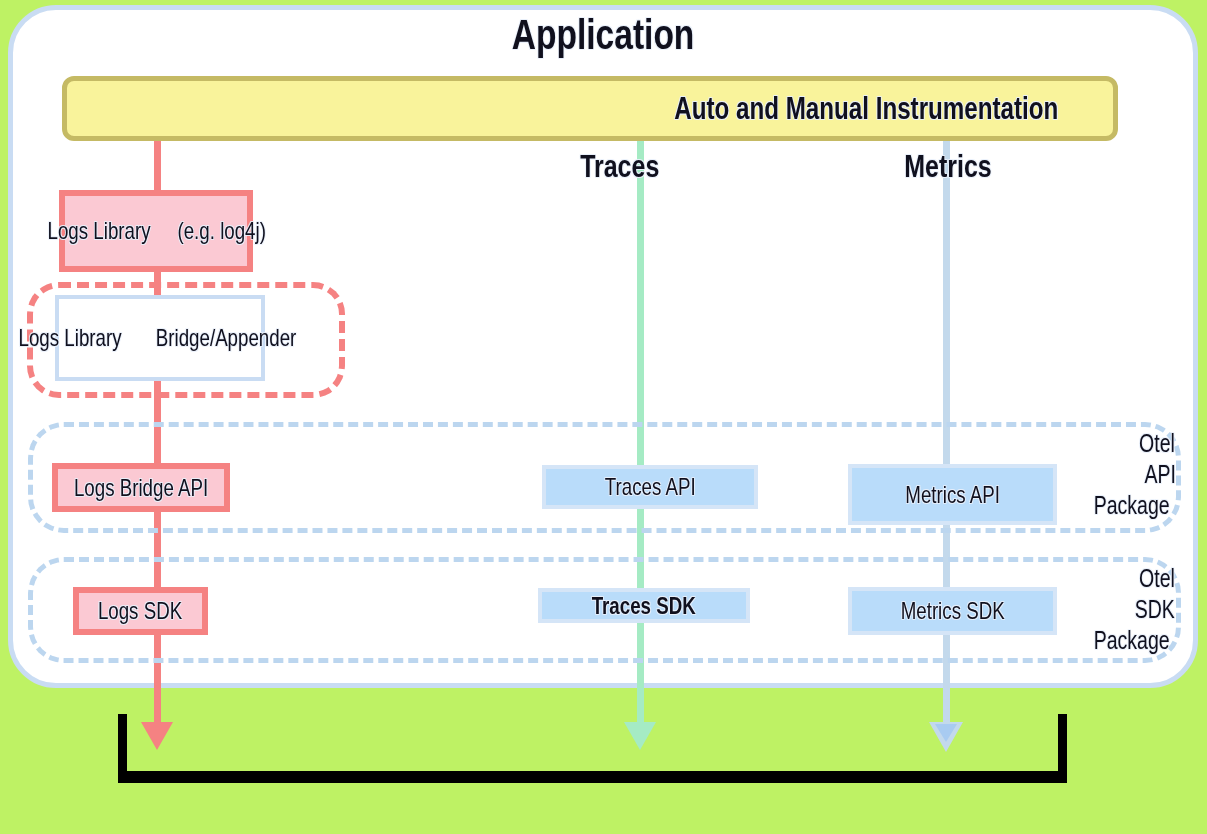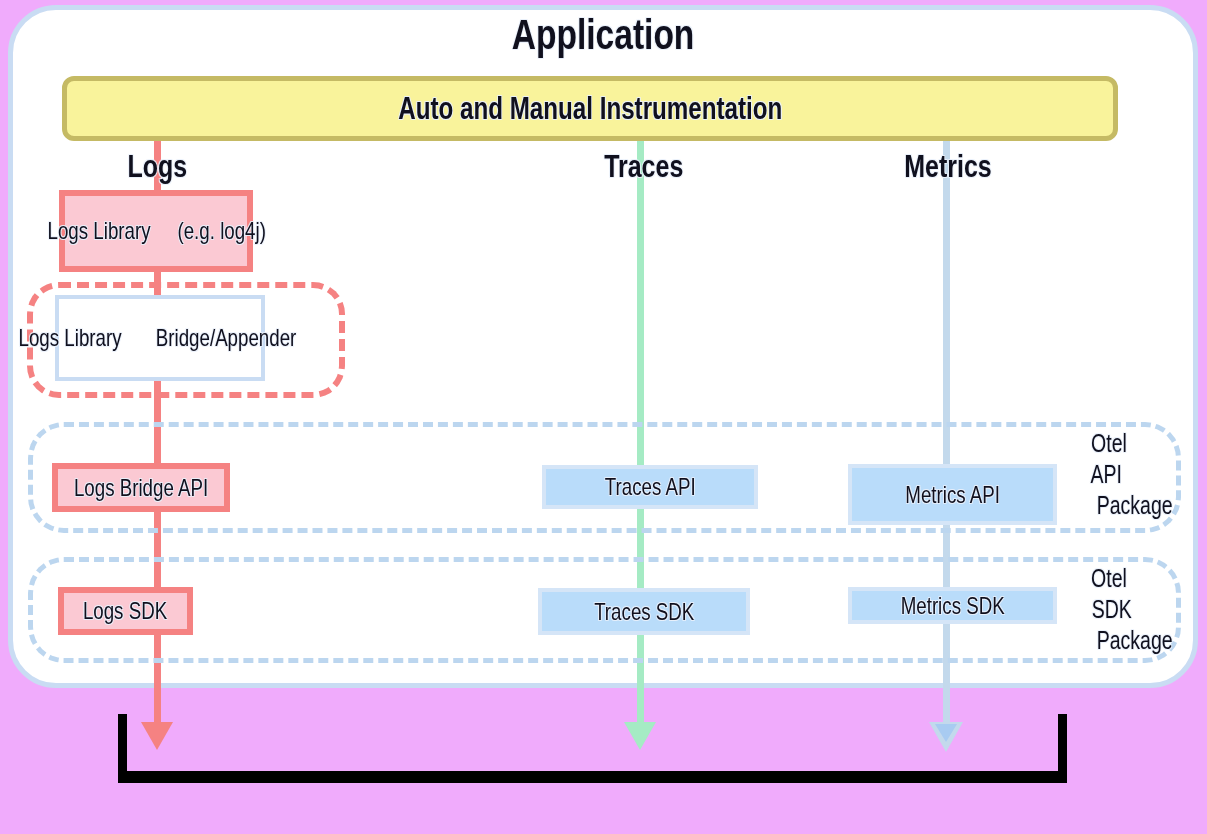--- a/index.html
+++ b/index.html
@@ -7,36 +7,36 @@
     --pink-fill:#FBC9D3; --pink-border:#F58282;
     --blue-fill:#B9DCFA; --blue-border:#D5E5F7;
     --dashed-blue:#BCD6EF; --container-border:#C9DCF3;
     --red-accent:#F58282; --green-accent:#A5EBC4;
     --blue-accent:#C3D9EC; --blue-arrow-inner:#A8CBF1;
     --bracket:#000000; --text:#10101E;
   }
   *{margin:0;padding:0;box-sizing:border-box;}
   html,body{background:#ffffff;}
   body{font-family:"Liberation Sans","DejaVu Sans",sans-serif;color:var(--text);}
-  #canvas{position:relative;width:1207px;height:834px;background:#f0abfc;overflow:hidden;padding-left:48px;}
+  #canvas{position:relative;width:1207px;height:834px;background:#bef264;overflow:hidden;padding-left:48px;}
 
   .cond{display:inline-block;transform:scaleX(0.78);transform-origin:center center;white-space:nowrap;
         text-shadow:-1px -1px 0 rgba(233,240,250,.85),1px -1px 0 rgba(233,240,250,.85),
                     -1px 1px 0 rgba(233,240,250,.85),1px 1px 0 rgba(233,240,250,.85);}
   .abs{position:absolute;}
 
   
   .outer{left:8px;top:5px;width:1190px;height:683px;border:5px solid var(--container-border);
          border-radius:48px;background:#ffffff;z-index:0;}
 
   .title{left:0;right:0;top:10px;text-align:center;font-size:43px;font-weight:700;z-index:2;}
 
   .yellow-bar{left:62px;top:76px;width:1056px;height:65px;background:var(--yellow-fill);
               border:5px solid var(--yellow-border);border-radius:12px;display:flex;
-              align-items:center;justify-content:center;font-size:31px;font-weight:700;z-index:2;}
+              align-items:center;justify-content:flex-end;font-size:31px;font-weight:700;z-index:2;}
 
   .col-header{top:148px;text-align:center;font-size:32px;font-weight:700;z-index:2;}
 
   
   .vline{top:141px;height:582px;width:7px;z-index:1;}
 
   
   .arrowhead{width:0;height:0;border-left:16px solid transparent;border-right:16px solid transparent;
              top:722px;z-index:1;}
   .arrowhead-inner{width:0;height:0;border-left:11px solid transparent;border-right:11px solid transparent;
@@ -47,45 +47,42 @@
         font-size:24px;line-height:30px;z-index:2;}
   .pink-node{background:var(--pink-fill);border:6px solid var(--pink-border);}
   .blue-node{background:var(--blue-fill);border:4px solid var(--blue-border);}
   .white-node{background:#ffffff;border:4px solid var(--container-border);}
 
   .dashed-red{left:27px;top:282px;width:318px;height:116px;border:6px dashed var(--pink-border);
               border-radius:32px;z-index:1;}
   .dashed-pkg{left:28px;width:1153px;border:5px dashed var(--dashed-blue);border-radius:36px;z-index:1;}
 
   .pkg-label{left:1086px;width:94px;text-align:center;font-size:25px;line-height:31px;z-index:2;
-             display:flex;flex-direction:column;align-items:flex-start;}
+             display:flex;flex-direction:column;align-items:flex-end;}
 
   .bracket{background:var(--bracket);z-index:1;}
 
   .footer-label{left:335px;width:600px;top:786px;text-align:center;font-size:31px;font-weight:700;z-index:2;}
 </style>
 </head>
 <body>
 
 <div id="canvas">
 
   <div class="abs outer"></div>
 
   <div class="abs title">
     <span class="cond">Application</span>
   </div>
 
   <div class="abs yellow-bar">
     <span class="cond">Auto and Manual Instrumentation</span>
   </div>
 
-  <div class="abs col-header" style="left:77px;width:160px;">
-    <span class="cond">Logs</span>
-  </div>
-  <div class="abs col-header" style="left:564px;width:160px;">
+  <div class="abs col-header" style="left:540px;width:160px;">
     <span class="cond">Traces</span>
   </div>
   <div class="abs col-header" style="left:868px;width:160px;">
     <span class="cond">Metrics</span>
   </div>
 
   <div class="abs vline" style="left:154px;background:var(--red-accent);"></div>
   <div class="abs vline" style="left:637px;background:var(--green-accent);"></div>
   <div class="abs vline" style="left:943px;background:var(--blue-accent);"></div>
 
@@ -119,27 +116,27 @@
   </div>
 
   <div class="abs pkg-label" style="top:428px;">
     <span class="cond">Otel</span>
     <span class="cond">API</span>
     <span class="cond">Package</span>
   </div>
 
   <div class="abs dashed-pkg" style="top:557px;height:106px;"></div>
 
-  <div class="abs node pink-node" style="left:58px;top:587px;width:135px;height:48px;text-align:right;">
+  <div class="abs node pink-node" style="left:73px;top:587px;width:135px;height:48px;text-align:right;">
     <span class="cond">Logs SDK</span>
   </div>
-  <div class="abs node blue-node" style="left:538px;top:588px;width:212px;height:47px;">
+  <div class="abs node blue-node" style="left:538px;top:588px;width:212px;height:35px;font-weight:bold;">
     <span class="cond">Traces SDK</span>
   </div>
-  <div class="abs node blue-node" style="left:848px;top:587px;width:209px;height:37px;">
+  <div class="abs node blue-node" style="left:848px;top:587px;width:209px;height:48px;">
     <span class="cond">Metrics SDK</span>
   </div>
 
   <div class="abs pkg-label" style="top:563px;">
     <span class="cond">Otel</span>
     <span class="cond">SDK</span>
     <span class="cond">Package</span>
   </div>
 
   <div class="abs bracket" style="left:118px;top:714px;width:9px;height:69px;"></div>

